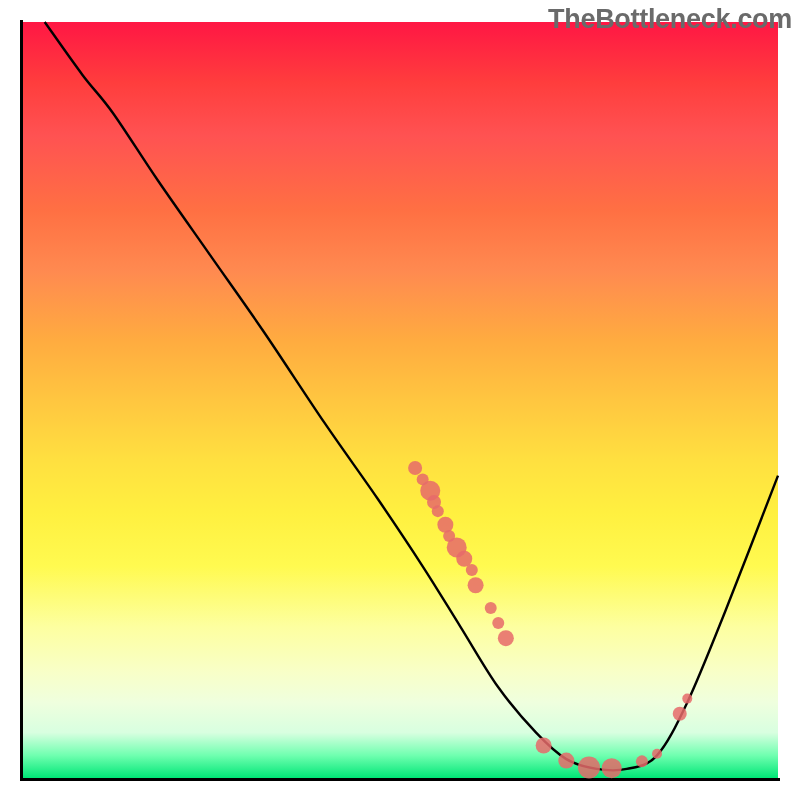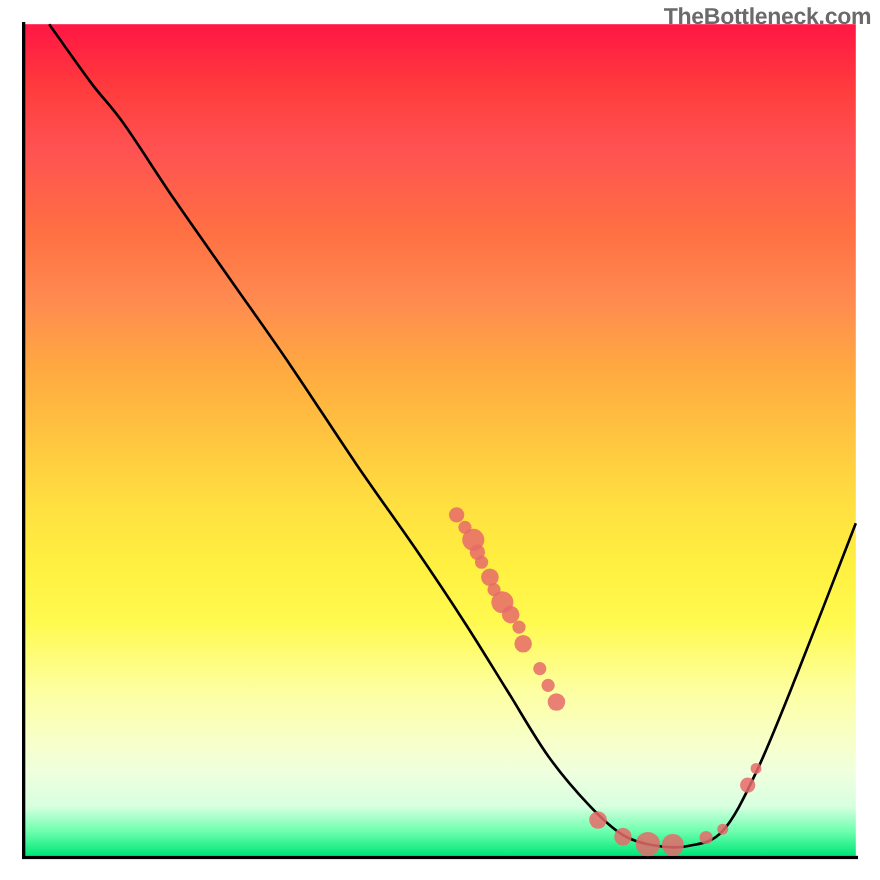--- a/index.html
+++ b/index.html
@@ -53,21 +53,21 @@
     left: 20px;
     top: 778px;
     width: 760px;
     height: 3px;
     background: #000;
   }
   .watermark {
     position: absolute;
     top: 4px;
     right: 8px;
-    font-size: 21px;
+    font-size: 27px;
     font-weight: bold;
     color: #6a6a6a;
     letter-spacing: -0.3px;
   }
   svg.overlay {
     position: absolute;
     left: 0;
     top: 0;
     width: 800px;
     height: 800px;

